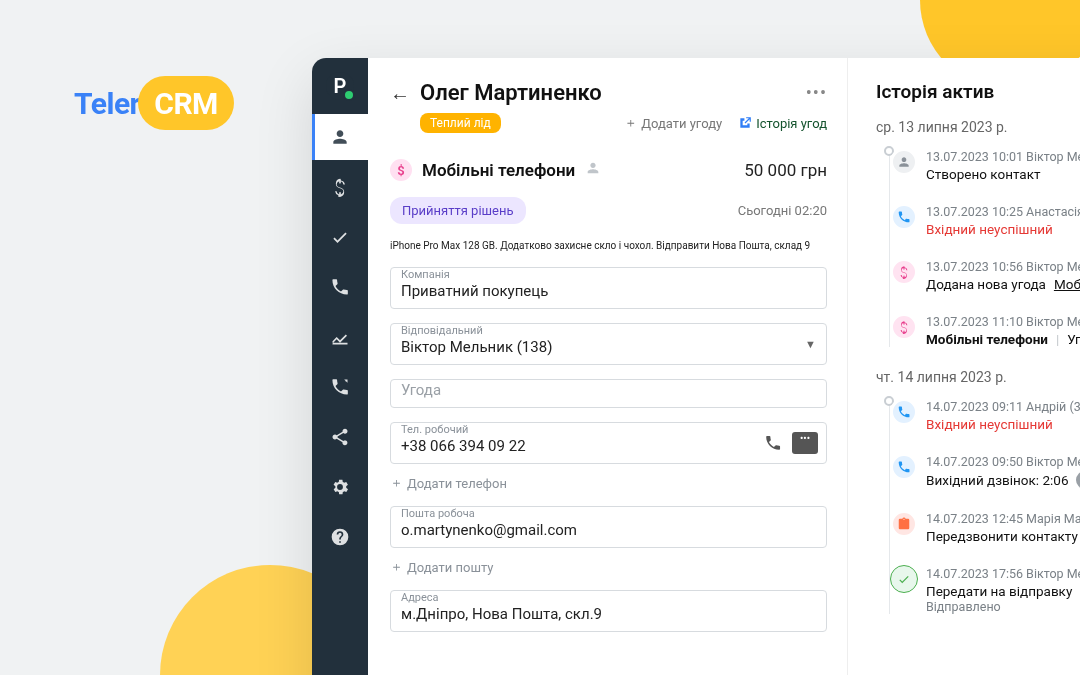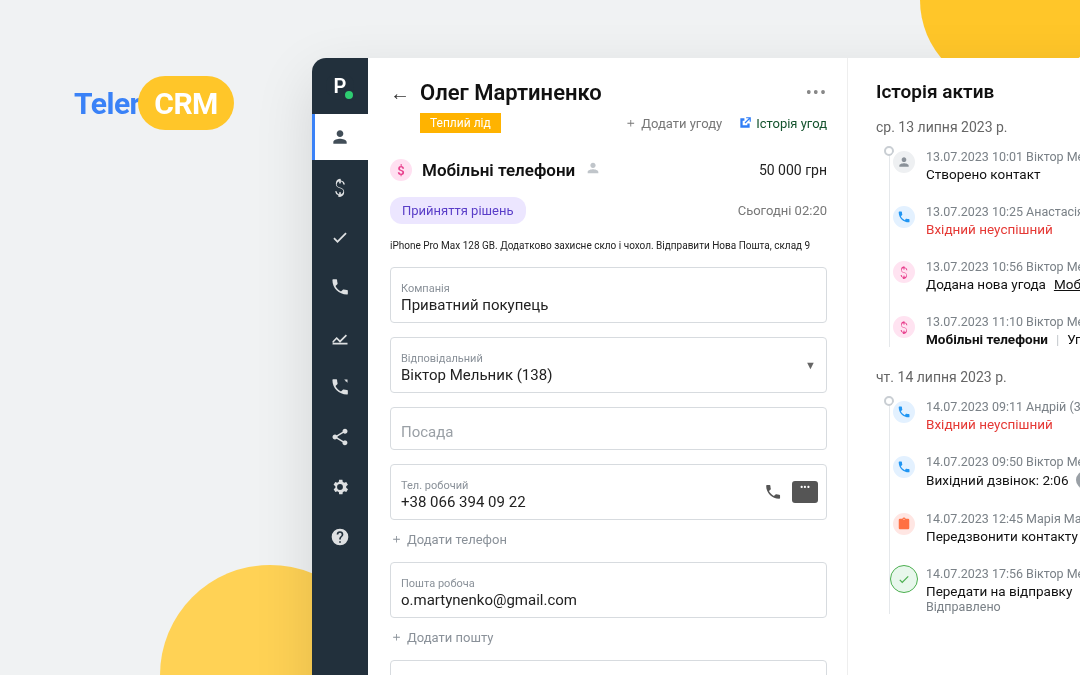--- a/index.html
+++ b/index.html
@@ -33,37 +33,37 @@
   .sidebar .item.active svg { fill:#22303c; }
   .sidebar .item.active::before { content:''; position:absolute; left:0; top:0; bottom:0; width:3px; background:#3a82f7;}
 
   
   .main { flex: 0 0 480px; padding: 22px 20px 0 22px; border-right: 1px solid #eee; }
   .crumb-row { display:flex; align-items:center; gap:10px; }
   .back-arrow { font-size:20px; color:#333; cursor:pointer; }
   .contact-name { font-size:22px; font-weight:600; color:#111; flex:1; }
   .dots { color:#888; cursor:pointer; font-size:18px; letter-spacing:1px;}
   .row2 { display:flex; align-items:center; gap:16px; margin-top:8px; padding-left:30px; font-size:13px;}
-  .tag-warm { background:#ffb300; color:#fff; padding:3px 10px; border-radius:0; font-size:12px; }
+  .tag-warm { background:#ffb300; color:#fff; padding:3px 10px; border-radius:8px; font-size:12px; }
   .add-deal { color:#777; cursor:pointer; margin-left:auto; display:flex; align-items:center; gap:4px;}
   .deal-history { color:#14532d; cursor:pointer; display:flex; align-items:center; gap:4px;}
 
   .deal-head { display:flex; align-items:center; gap:10px; margin-top:26px; }
   .cur-icon { width:22px; height:22px; border-radius:50%; background:#ffe0f1; display:flex; align-items:center; justify-content:center; color:#e83e8c; font-size:13px; font-weight:600;}
   .deal-title { font-size:17px; font-weight:600; color:#111; }
   .deal-user { color:#bbb; }
-  .deal-amount { margin-left:auto; font-size:14px; color:#222; }
+  .deal-amount { margin-left:auto; font-size:17px; color:#222; }
 
   .stage-row { display:flex; align-items:center; margin-top:16px; }
   .stage-pill { background:#ece6ff; color:#5a3ec8; padding:6px 12px; border-radius:12px; font-size:13px;}
   .stage-time { margin-left:auto; color:#777; font-size:13px;}
 
   .note { margin-top:14px; font-size:10px; color:#222; line-height:1.5;}
 
-  .field { border:1px solid #d7dbdf; border-radius:4px; margin-top:14px; padding:14px 10px 8px; position:relative;}
+  .field { border:1px solid #d7dbdf; border-radius:4px; margin-top:14px; padding:0 10px 8px; position:relative;}
   .field .lbl { font-size:11px; color:#8a9199; }
   .field .val { font-size:15px; color:#222; margin-top:1px;}
   .field .placeholder { color:#9aa0a6; }
   .field .caret { position:absolute; right:10px; top:50%; transform:translateY(-50%); color:#666; font-size:11px;}
   .field .icons { position:absolute; right:8px; top:50%; transform:translateY(-50%); display:flex; gap:8px; align-items:center;}
   .field .icons .ph { width:22px; height:22px; display:flex; align-items:center; justify-content:center;}
   .field .icons .sms { width:26px; height:22px; background:#555; border-radius:3px; position:relative;}
   .field .icons .sms::after{content:'•••'; color:#fff; font-size:10px; position:absolute; top:1px; left:0; right:0; text-align:center;}
   .add-line { color:#8a9199; font-size:13px; margin-top:10px; cursor:pointer; display:flex; align-items:center; gap:4px;}
 
@@ -201,21 +201,21 @@
       <div class="val">Приватний покупець</div>
     </div>
 
     <div class="field">
       <div class="lbl">Відповідальний</div>
       <div class="val">Віктор Мельник (138)</div>
       <span class="caret">▼</span>
     </div>
 
     <div class="field">
-      <div class="val placeholder">Посада</div>
+      <div class="val placeholder">Угода</div>
     </div>
 
     <div class="field">
       <div class="lbl">Тел. робочий</div>
       <div class="val">+38 066 394 09 22</div>
       <div class="icons">
         <span class="ph">
             <svg viewBox="0 0 24 24" width="18" height="18" fill="#555">
               <path d="M6.6 10.8c1.4 2.8 3.8 5.1 6.6 6.6l2.2-2.2c.3-.3.7-.4 1.1-.3 1.2.4 2.5.6 3.8.6.6 0 1.1.5 1.1 1.1V20c0 .6-.5 1.1-1.1 1.1C10.6 21.1 2.9 13.4 2.9 3.7 2.9 3.1 3.4 2.6 4 2.6h3.4c.6 0 1.1.5 1.1 1.1 0 1.3.2 2.6.6 3.8.1.4 0 .8-.3 1.1l-2.2 2.2z"></path>
             </svg>

